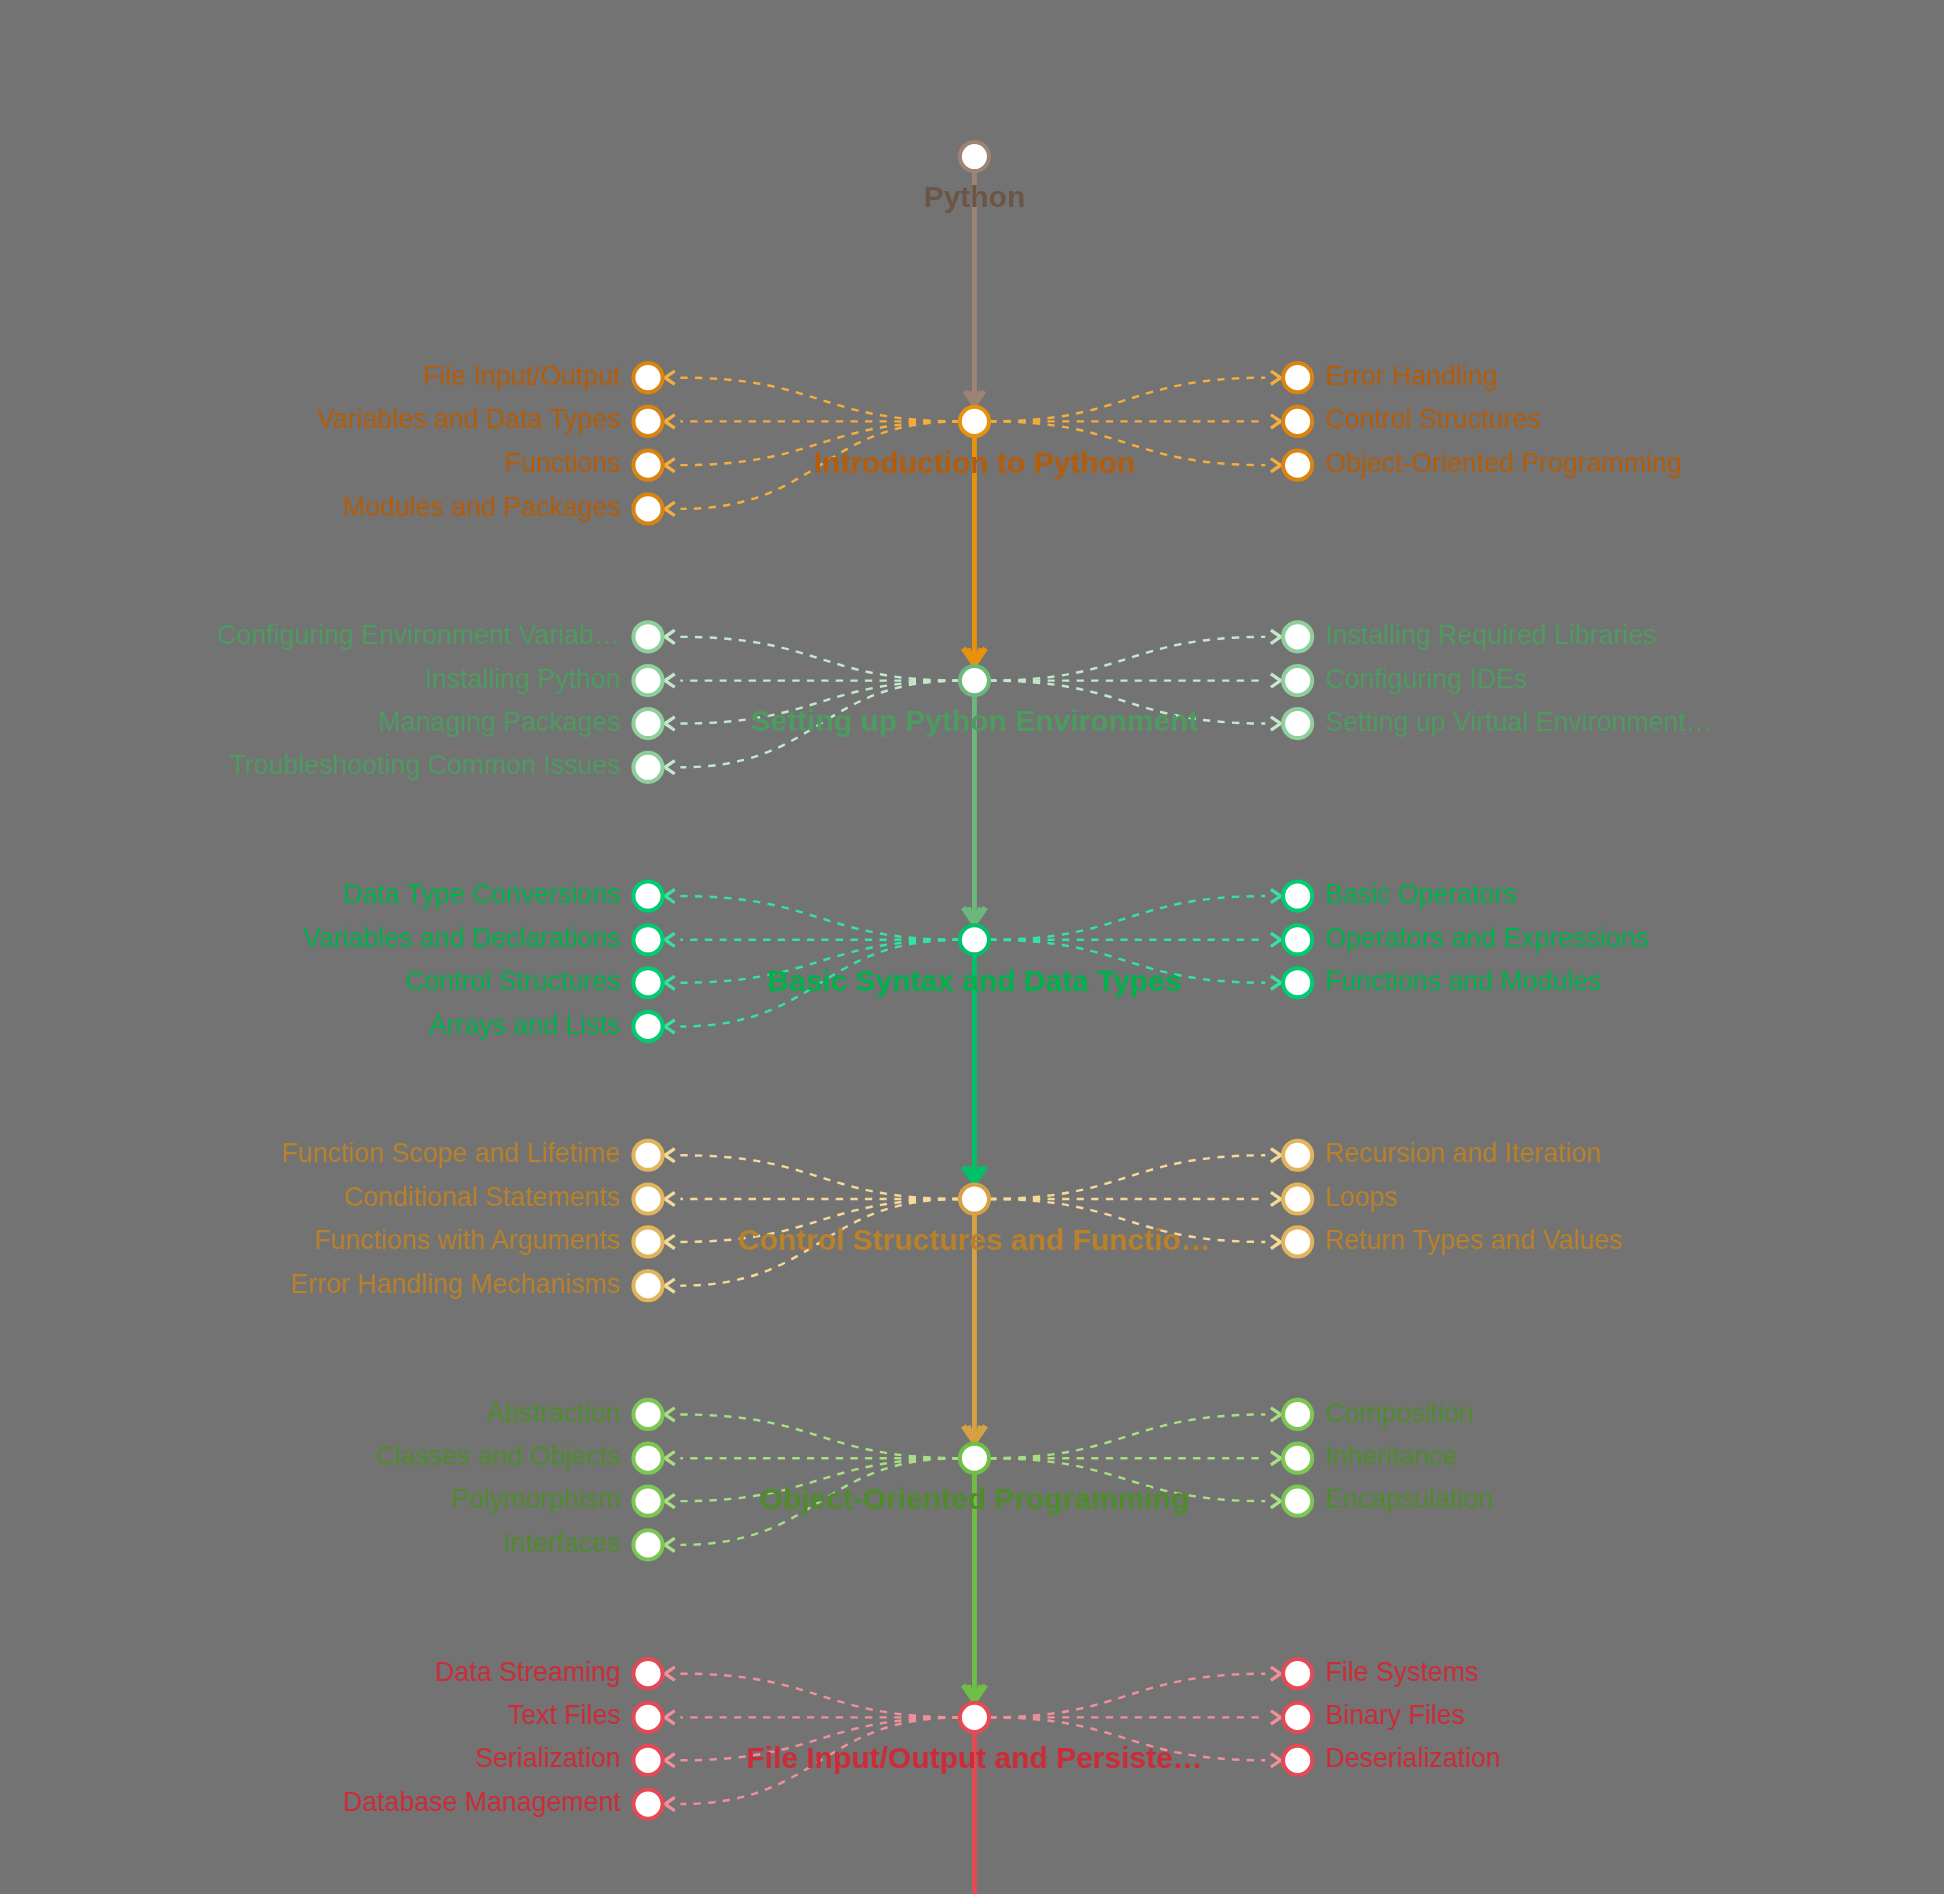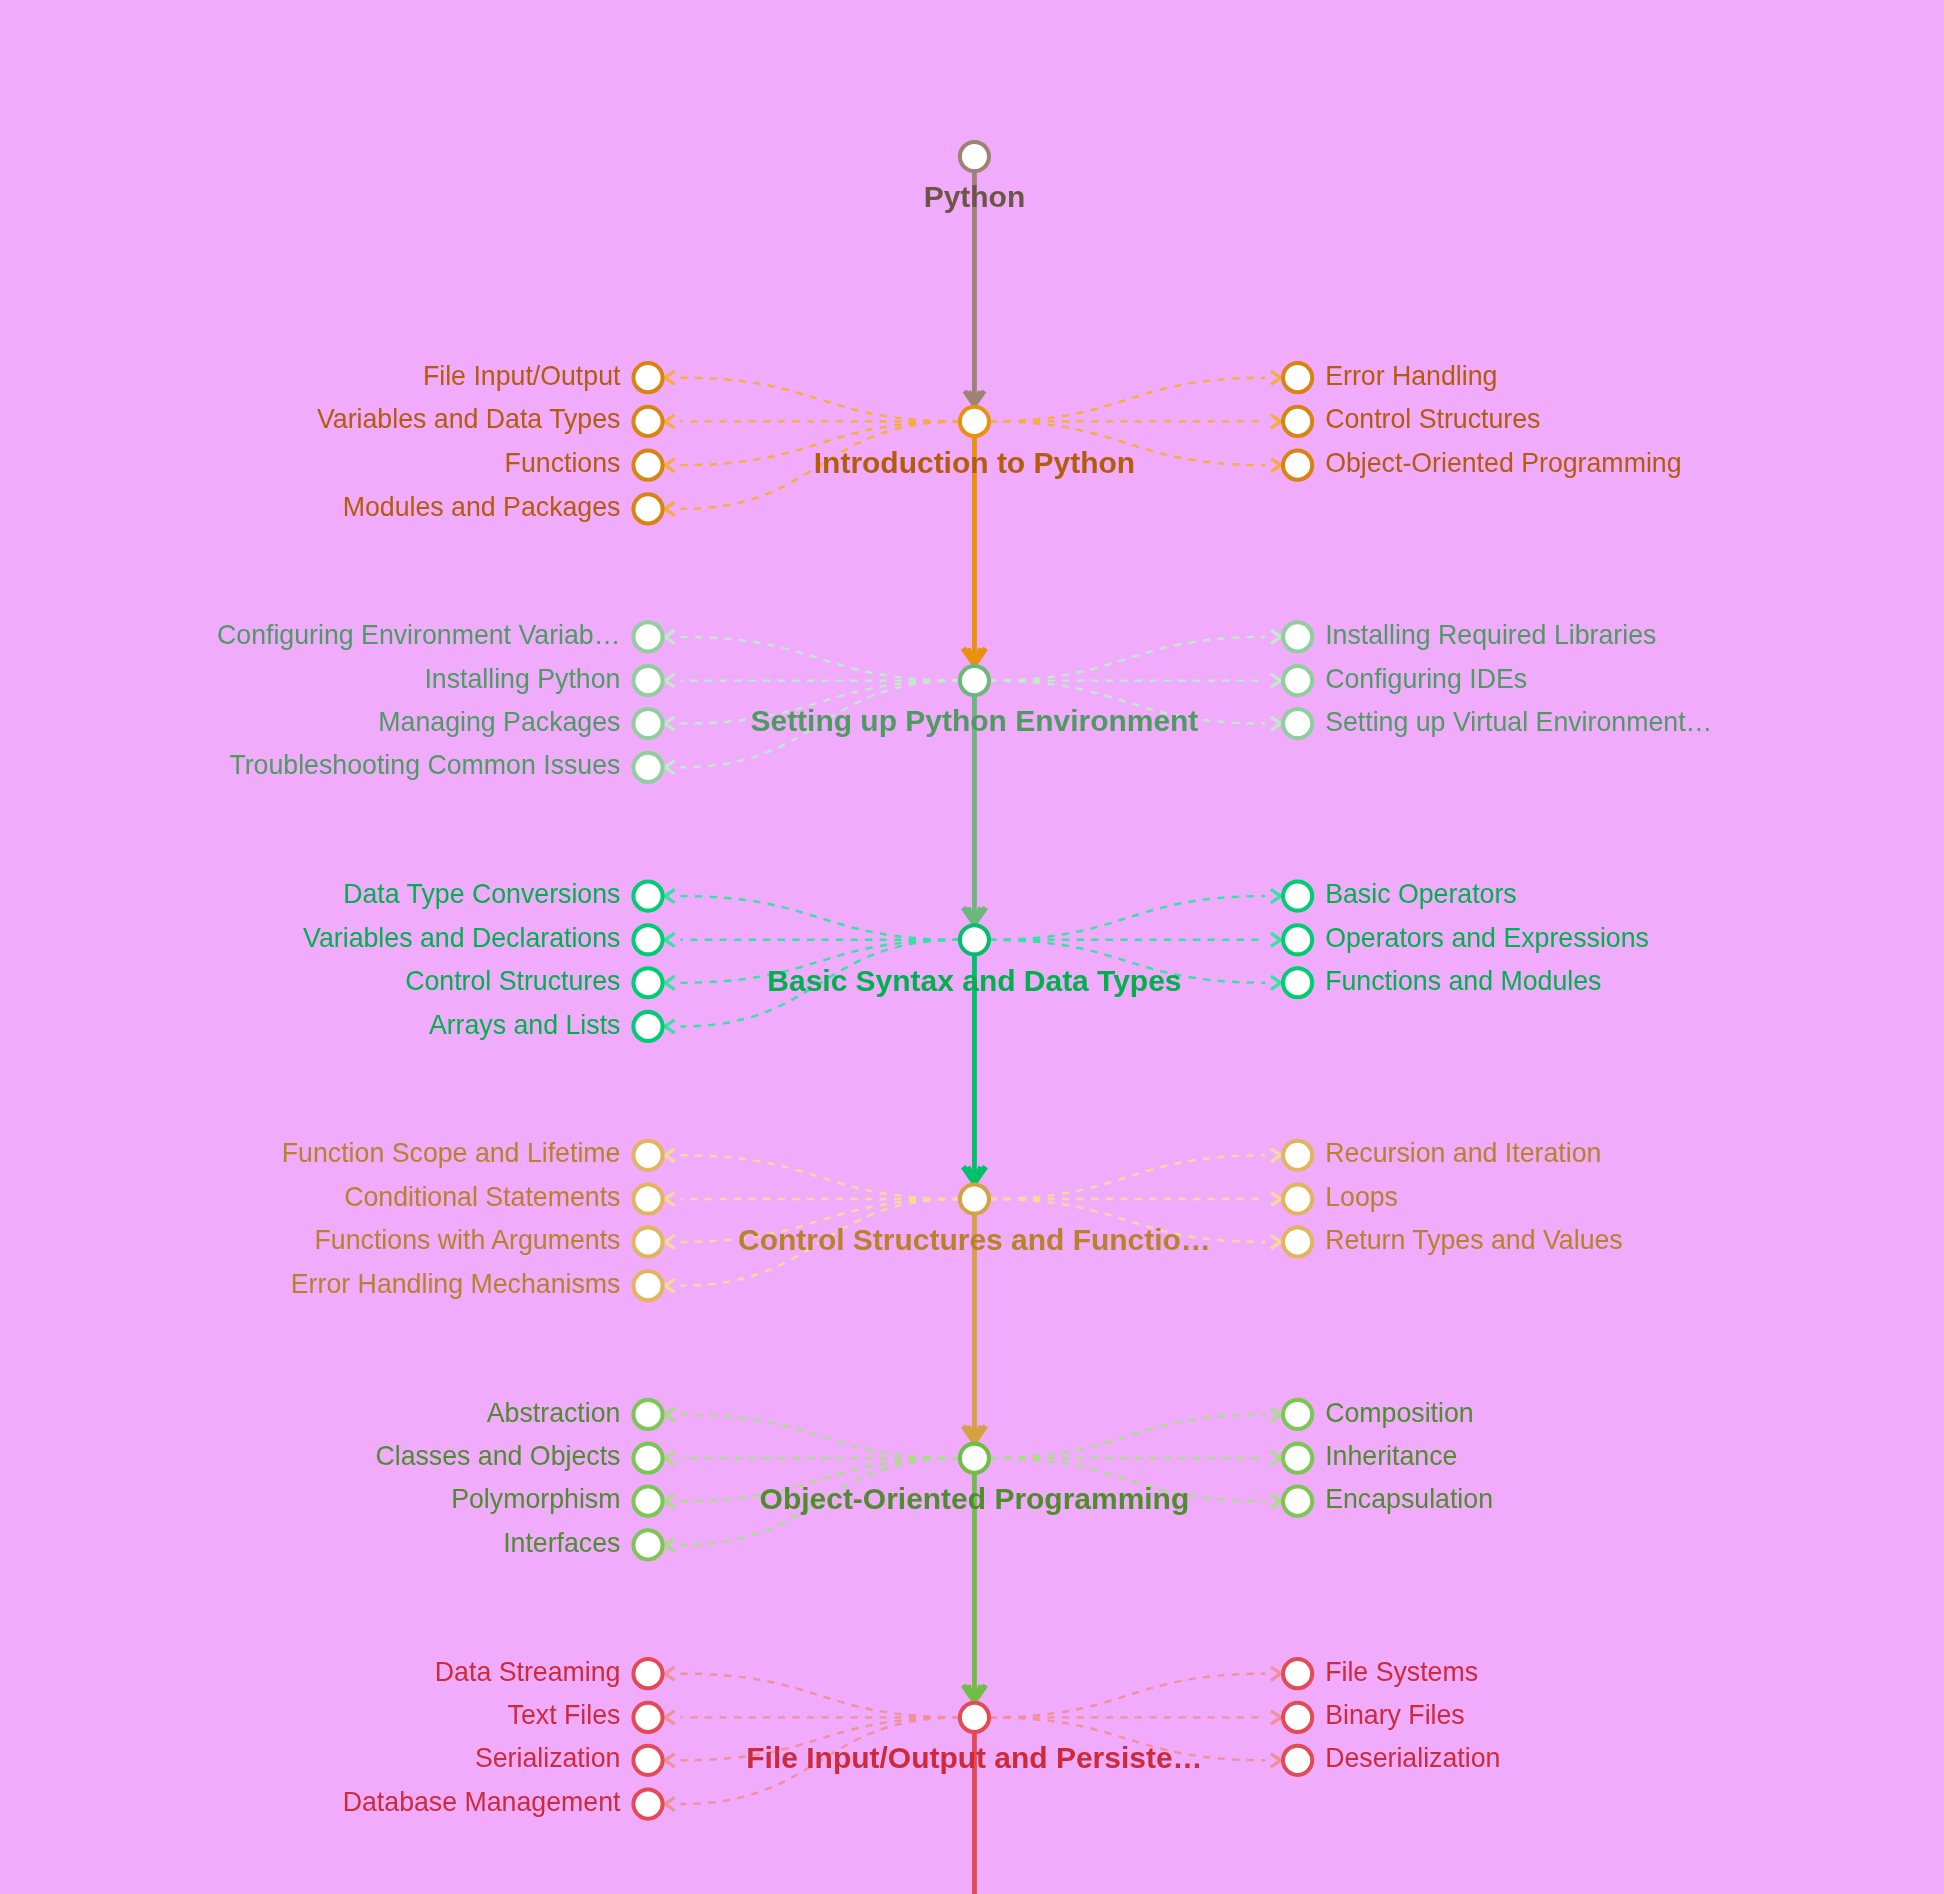--- a/index.html
+++ b/index.html
@@ -10,21 +10,21 @@
   body {
     width: 1944px;
     height: 1895px;
     overflow: hidden;
     font-family: "Liberation Sans", sans-serif;
   }
   #canvas {
     position: relative;
     width: 1944px;
     height: 1895px;
-    background: #f0abfc;
+    background: #737373;
   }
   svg#tree {
     position: absolute;
     top: 0;
     left: 0;
     width: 1944px;
     height: 1895px;
   }
   .node-circle {
     fill: #ffffff;

